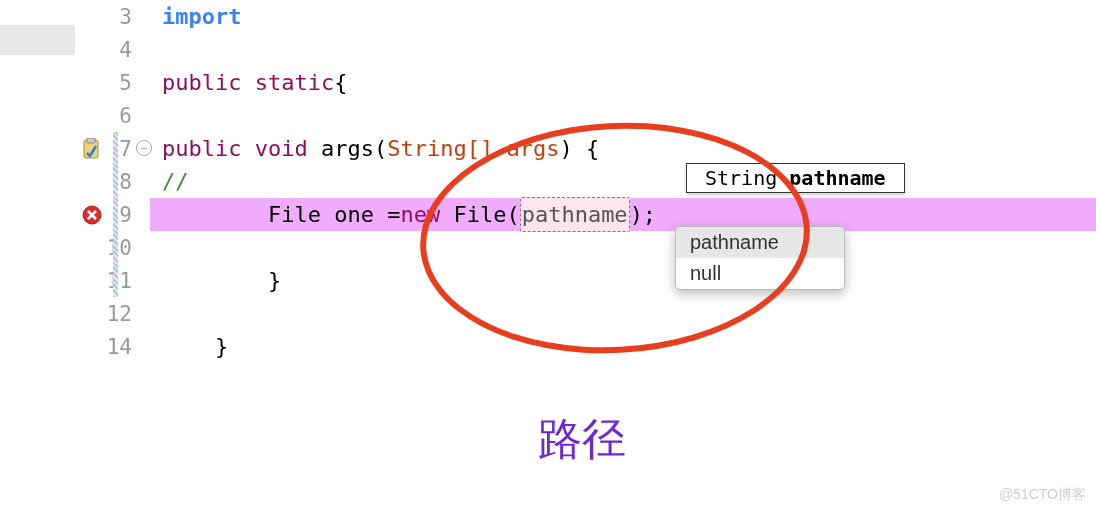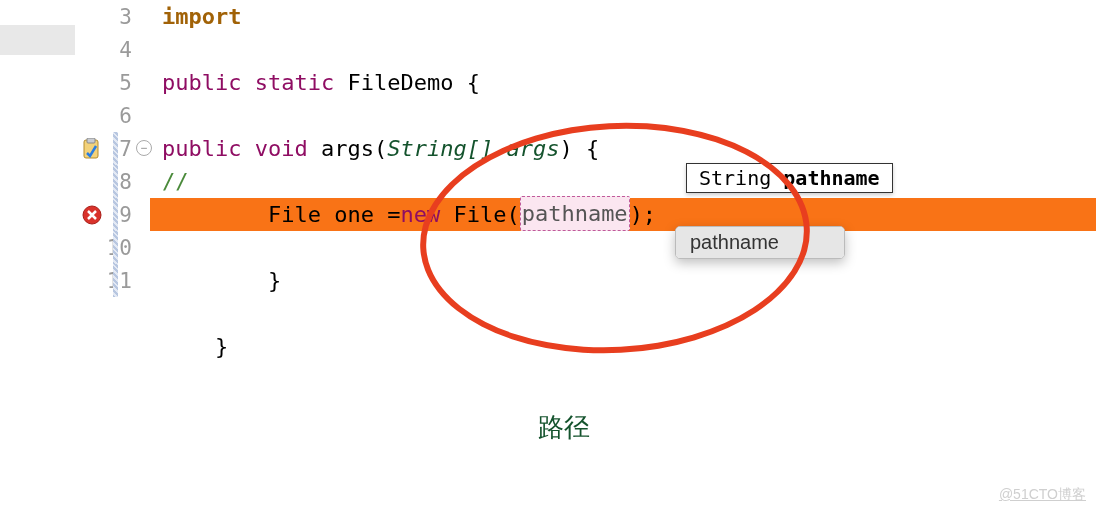--- a/index.html
+++ b/index.html
@@ -75,40 +75,40 @@
   }
   .code-row {
     height: 33px;
     display: flex;
     align-items: center;
     white-space: pre;
     padding-left: 12px;
     font-size: 22px;
     line-height: 33px;
   }
-  .hl-row { background: #f97316; align-items: flex-end; }
+  .hl-row { background: #f0abfc; }
   .kw { color: #8f0d63; font-weight: normal; }
-  .imp { color: #a16207; font-weight: bold; }
+  .imp { color: #3b82f6; font-weight: bold; }
   .comment { color: #4a8a3a; }
-  .param { font-style: italic; color: #14532d; }
+  .param { color: #c2410c; }
   .selected-arg {
     background: #fbe6f0;
     border: 1px dashed #c05a9b;
     border-radius: 2px;
     padding: 0 1px;
     color: #555;
   }
 
   .tooltip {
     position: absolute;
     left: 536px;
     top: 163px;
     background: #fff;
     border: 1px solid #333;
-    padding: 2px 12px;
+    padding: 2px 18px;
     font-size: 20px;
     box-shadow: 0 2px 4px rgba(0,0,0,.2);
     z-index: 5;
   }
   .tooltip b { font-weight: bold; }
 
   .popup {
     position: absolute;
     left: 525px;
     top: 226px;
@@ -146,33 +146,32 @@
     border: 6px solid #e83e1f;
     border-radius: 50%;
     z-index: 10;
     pointer-events: none;
     transform: rotate(-3deg);
   }
   .annot-label {
     position: absolute;
     left: 538px;
     top: 410px;
-    font-size: 26px;
-    color: #14532d;
+    font-size: 44px;
+    color: #6d28d9;
     font-family: "PingFang SC", "Microsoft YaHei", sans-serif;
     z-index: 10;
   }
   .watermark {
     position: absolute;
     right: 10px;
     bottom: 8px;
     font-size: 14px;
     color: #cfcfcf;
     font-family: sans-serif;
-    text-decoration: underline;
   }
 
   .err-ico svg { display:block; }
   .clip-ico svg { display:block; }
 </style>
 </head>
 <body>
 
 <div class="left-margin"></div>
 
@@ -218,41 +217,48 @@
       <span class="ln">9</span>
     </div>
     <div class="gutter-row">
         <span class="change-bar"></span>
         <span class="ln">10</span>
       </div>
     <div class="gutter-row">
         <span class="change-bar"></span>
         <span class="ln">11</span>
       </div>
+    <div class="gutter-row">
+        <span class="ln">12</span>
+      </div>
+    <div class="gutter-row">
+        <span class="ln">14</span>
+      </div>
   </div>
 
   <div class="code-area">
     <div class="code-row"><span class="imp">import</span></div>
     <div class="code-row"><span></span></div>
-    <div class="code-row"><span class="kw">public</span><span class="kw"> static</span><span> FileDemo </span><span>{</span></div>
+    <div class="code-row"><span class="kw">public</span><span class="kw"> static</span><span>{</span></div>
     <div class="code-row"><span></span></div>
     <div class="code-row">    <span class="kw">public</span><span class="kw"> void</span><span> args</span><span>(</span><span class="param">String[]</span><span class="param"> args</span><span>) </span><span>{</span></div>
     <div class="code-row"><span class="comment">//</span></div>
     <div class="code-row hl-row"><span>        </span><span>File </span><span>one </span><span>=</span><span class="kw">new </span><span>File(</span><span class="selected-arg">pathname</span><span>);</span></div>
     <div class="code-row"><span></span></div>
     <div class="code-row"><span>        }</span></div>
     <div class="code-row"><span></span></div>
     <div class="code-row"><span>    }</span></div>
     <div class="code-row"><span></span></div>
 
     <div class="tooltip">
       <span>String </span><b>pathname</b>
     </div>
 
     <div class="popup">
       <div class="popup-item sel">pathname</div>
+      <div class="popup-item">null</div>
     </div>
   </div>
 </div>
 
 <div class="annot-ellipse"></div>
 <div class="annot-label">路径</div>
 <div class="watermark">@51CTO博客</div>
 
 </body></html>

